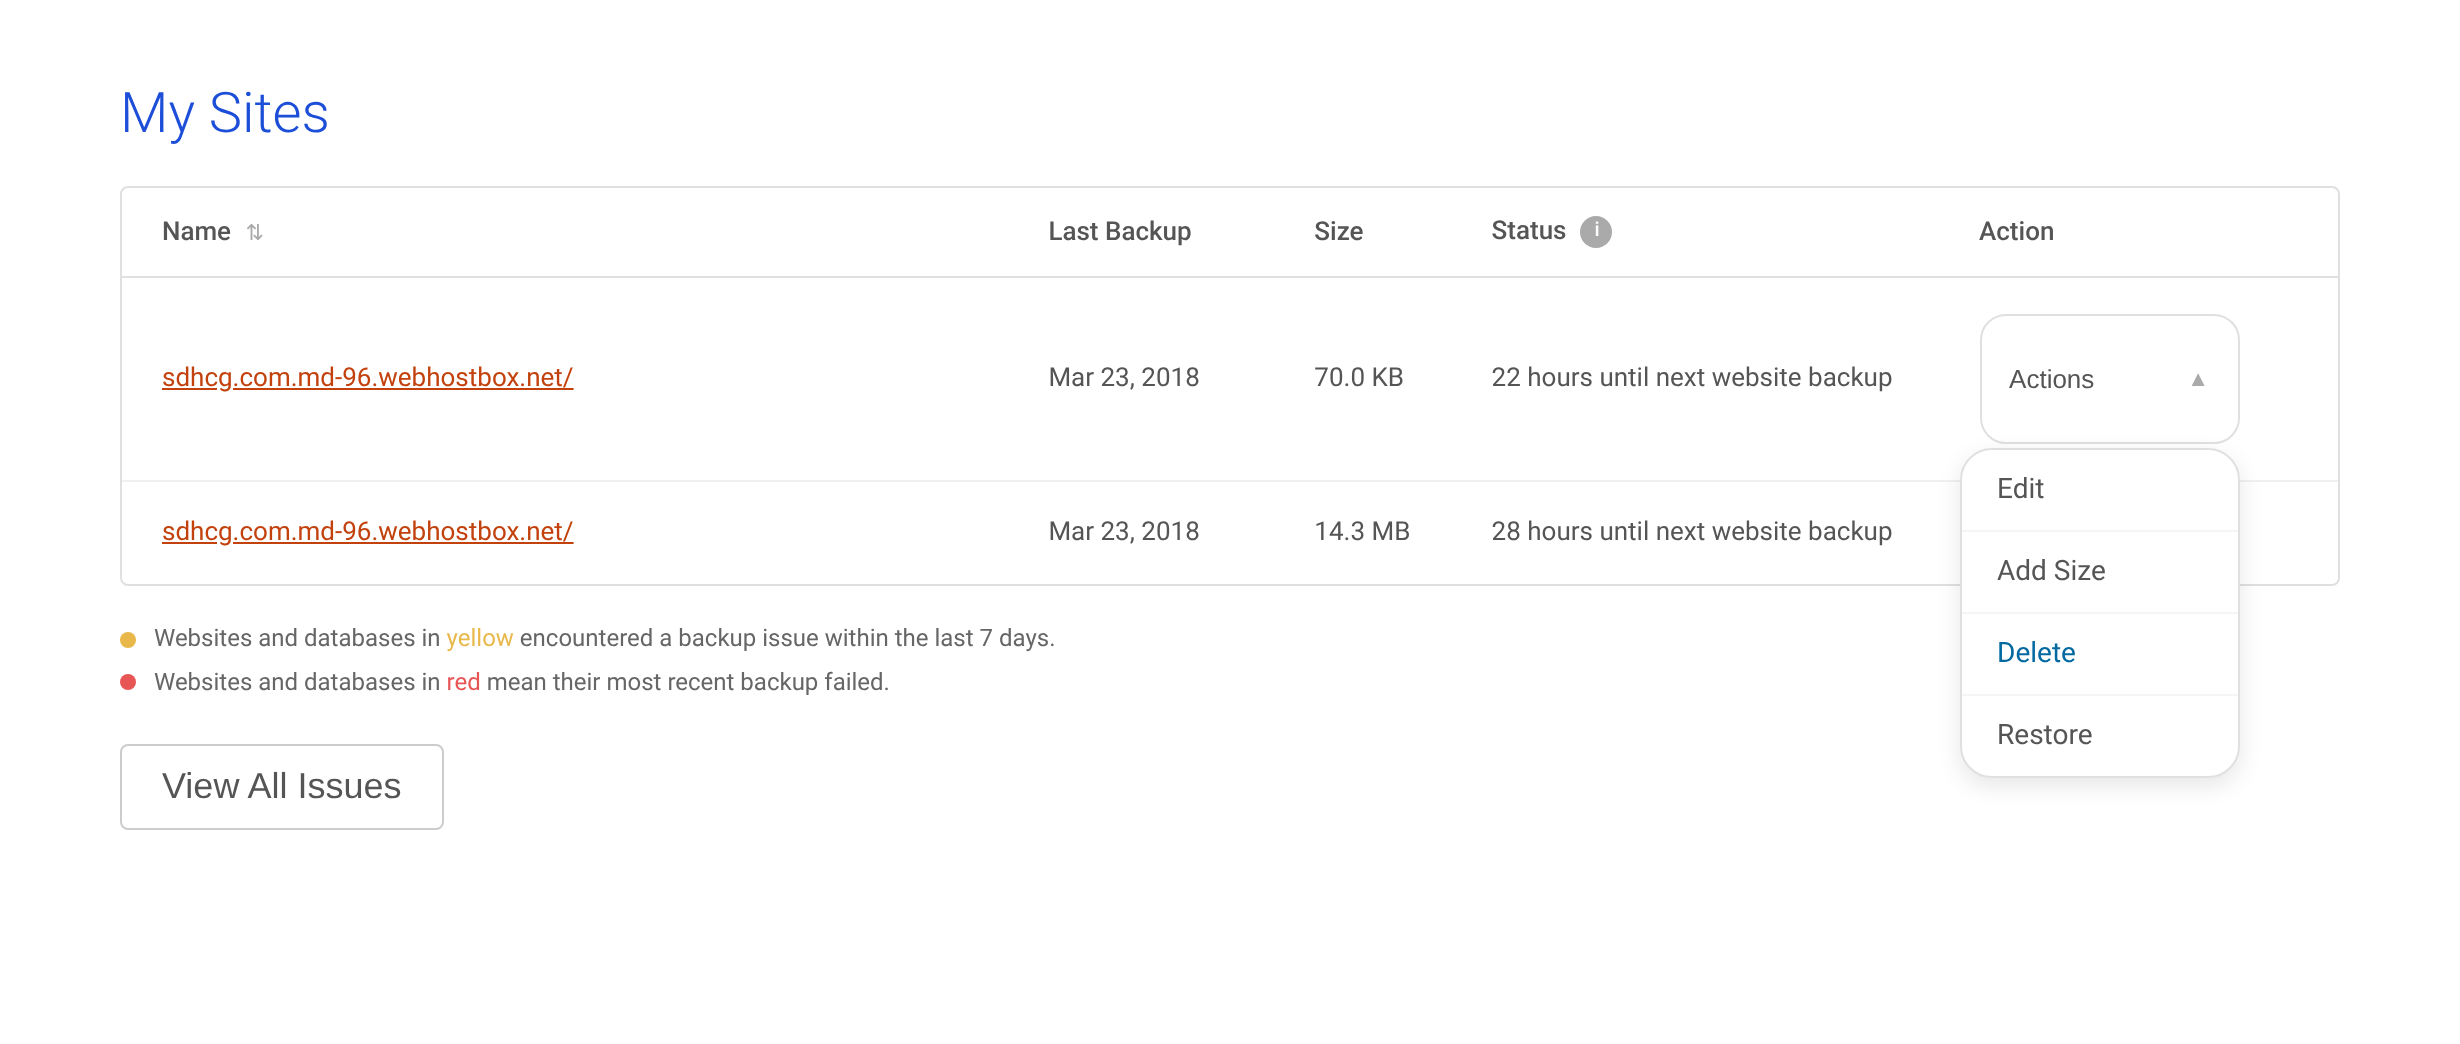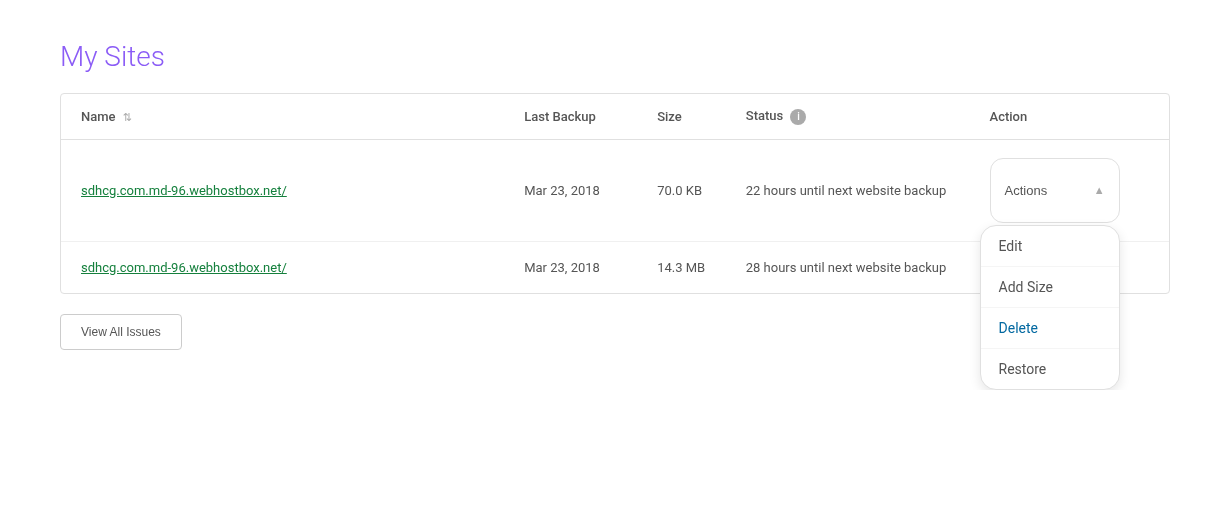--- a/index.html
+++ b/index.html
@@ -9,21 +9,21 @@
       color: #444;
       font-size: 14px;
     }
     .page {
       padding: 40px 60px;
       max-width: 1230px;
     }
     h1 {
       font-size: 28px;
       font-weight: 300;
-      color: #8b5cf6;
+      color: #1d4ed8;
       margin-bottom: 20px;
     }
     .table-container {
       border: 1px solid #e0e0e0;
       border-radius: 4px;
       overflow: visible;
       position: relative;
       margin-top: 12px;
     }
     table {
@@ -80,21 +80,21 @@
     tbody tr:last-child {
       border-bottom: none;
     }
     tbody td {
       padding: 18px 20px;
       vertical-align: middle;
       color: #555;
       font-size: 13px;
     }
     .site-link {
-      color: #15803d;
+      color: #c2410c;
       text-decoration: underline;
       cursor: pointer;
     }
     .drag-handle {
       color: #ccc;
       margin-right: 8px;
       font-size: 16px;
     }
     .actions-dropdown-wrapper {
       position: relative;
@@ -161,21 +161,21 @@
     .footer-notes .red-dot { background: #e85555; }
     .footer-notes .yellow-text { color: #e8b84b; }
     .footer-notes .red-text { color: #e85555; }
     .view-issues-btn {
       margin-top: 20px;
       padding: 10px 20px;
       border: 1px solid #ccc;
       border-radius: 4px;
       background: #fff;
       color: #555;
-      font-size: 12px;
+      font-size: 18px;
       cursor: pointer;
     }
   </style>
 </head>
 <body>
 
 <div class="page">
   <h1>My Sites</h1>
 
   <div class="table-container">
@@ -227,15 +227,25 @@
           </td>
           <td>Mar 23, 2018</td>
           <td>14.3 MB</td>
           <td>28 hours until next website backup</td>
           <td></td>
         </tr>
       </tbody>
     </table>
   </div>
 
+  <div class="footer-notes">
+    <div>
+      <span class="dot yellow-dot"></span>
+      Websites and databases in <span class="yellow-text">yellow</span> encountered a backup issue within the last 7 days.
+    </div>
+    <div>
+      <span class="dot red-dot"></span>
+      Websites and databases in <span class="red-text">red</span> mean their most recent backup failed.
+    </div>
+  </div>
 
   <button class="view-issues-btn">View All Issues</button>
 </div>
 
 </body></html>

